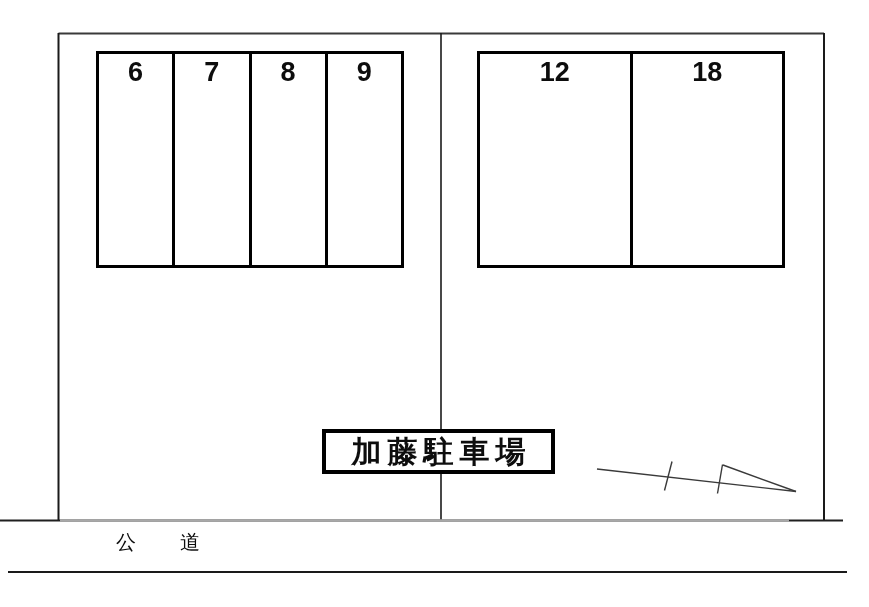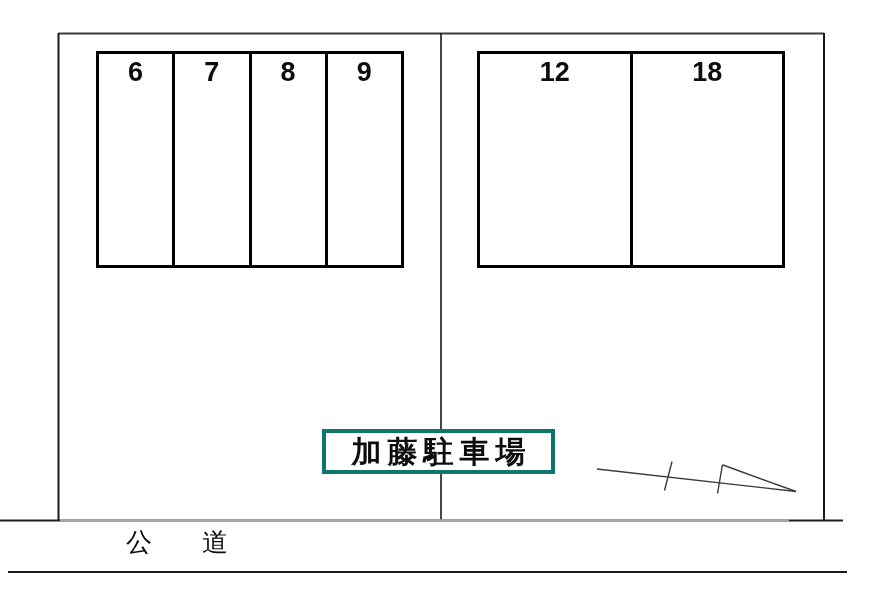--- a/index.html
+++ b/index.html
@@ -51,42 +51,42 @@
     letter-spacing: 0px;
     color: #0d0d0d;
   }
   
   .facility-label-box {
     position: absolute;
     left: 322px;
     top: 429px;
     width: 233px;
     height: 45px;
-    border: 4px solid #0f766e;
+    border: 4px solid #000000;
     box-sizing: border-box;
     background: #ffffff;
     display: flex;
     align-items: center;
     justify-content: center;
   }
   .facility-label-text {
     font-size: 30px;
     line-height: 32px;
     font-weight: 600;
     letter-spacing: 6px;
     text-indent: 6px;
     white-space: nowrap;
     color: #0d0d0d;
   }
   
   .road-label {
     position: absolute;
-    left: 126px;
+    left: 116px;
     top: 529px;
-    font-size: 26px;
+    font-size: 20px;
     line-height: 26px;
     letter-spacing: 12px;
     white-space: pre;
     color: #0d0d0d;
   }
 </style>
 </head>
 <body>
 
 <div class="canvas">

